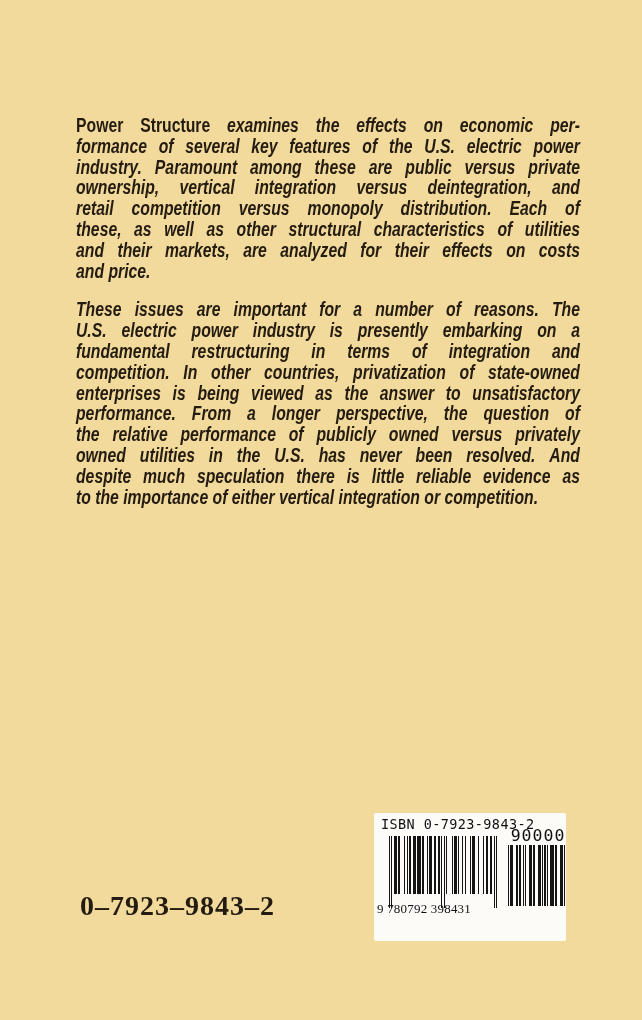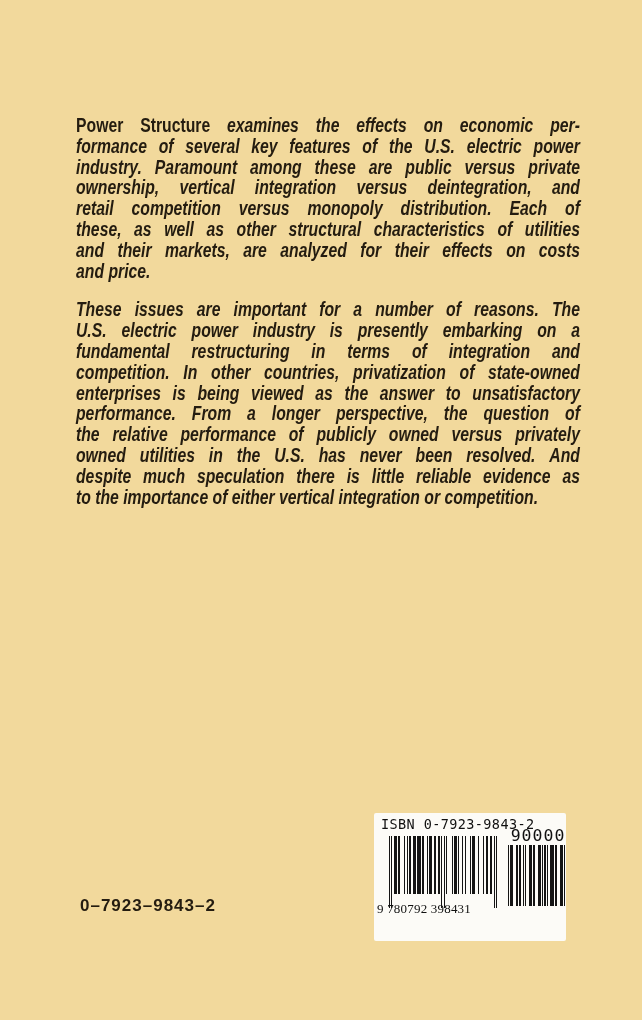--- a/index.html
+++ b/index.html
@@ -27,21 +27,21 @@
   .para + .para{margin-top:18px;}
   .line{height:20.8px;line-height:20.8px;white-space:nowrap;}
   .line.just{display:flex;justify-content:space-between;}
   .line .roman{font-style:normal;}
 
   
   .isbn-footer{
     position:absolute;left:80px;top:895px;
     color:var(--ink);
     font-weight:bold;font-style:normal;
-    font-size:17px;line-height:22px;letter-spacing:1px;
+    font-size:28px;line-height:22px;letter-spacing:1px;font-family:Liberation Serif, serif;
   }
 
   
   .barcode-box{
     position:absolute;left:374px;top:813px;width:192px;height:128px;
     background:var(--box-bg);border-radius:2px;
   }
   .barcode-box *{position:absolute;color:#101010;}
   .bc-label{
     left:7px;top:3px;

